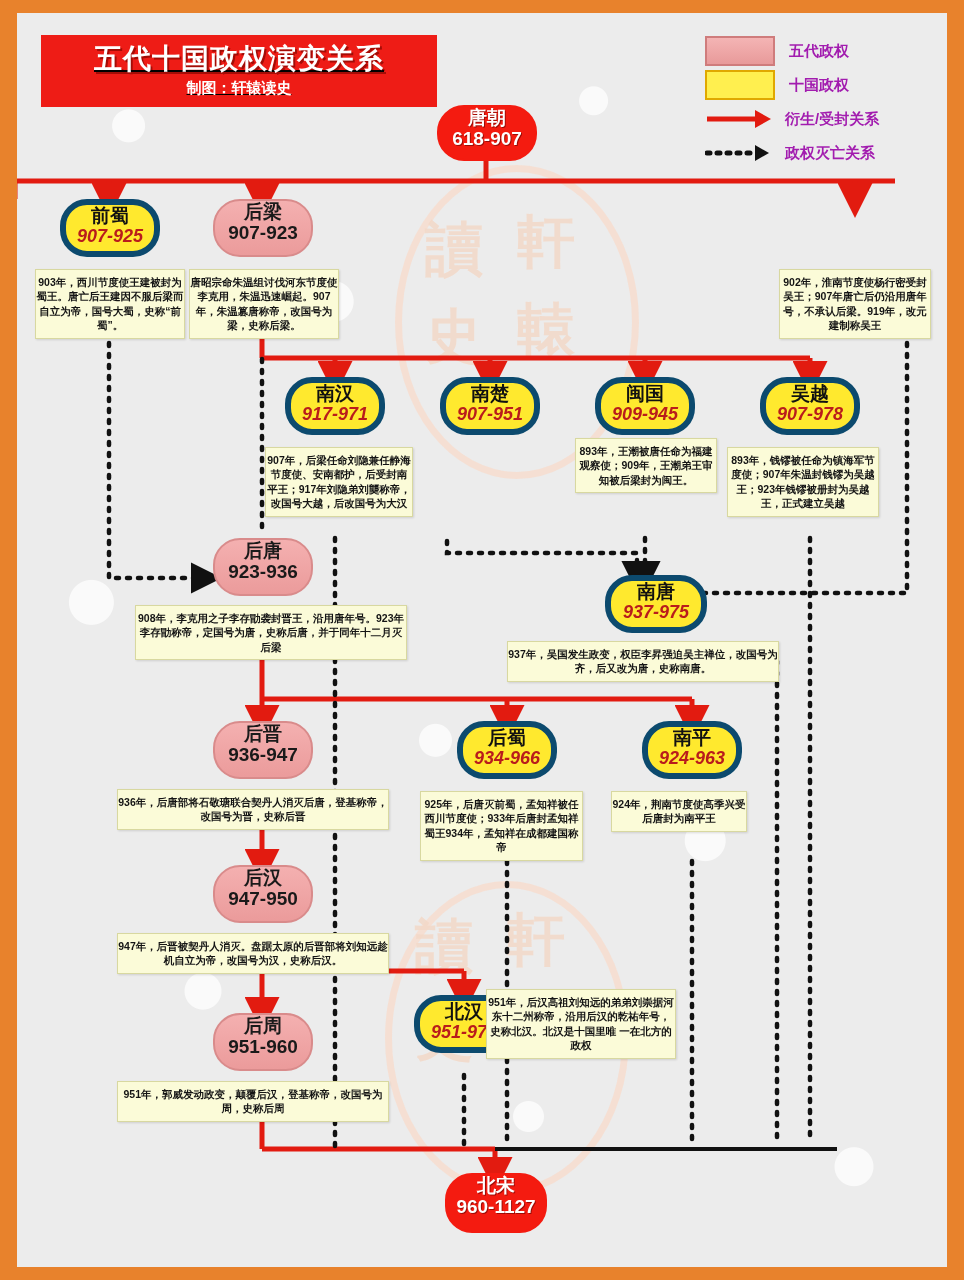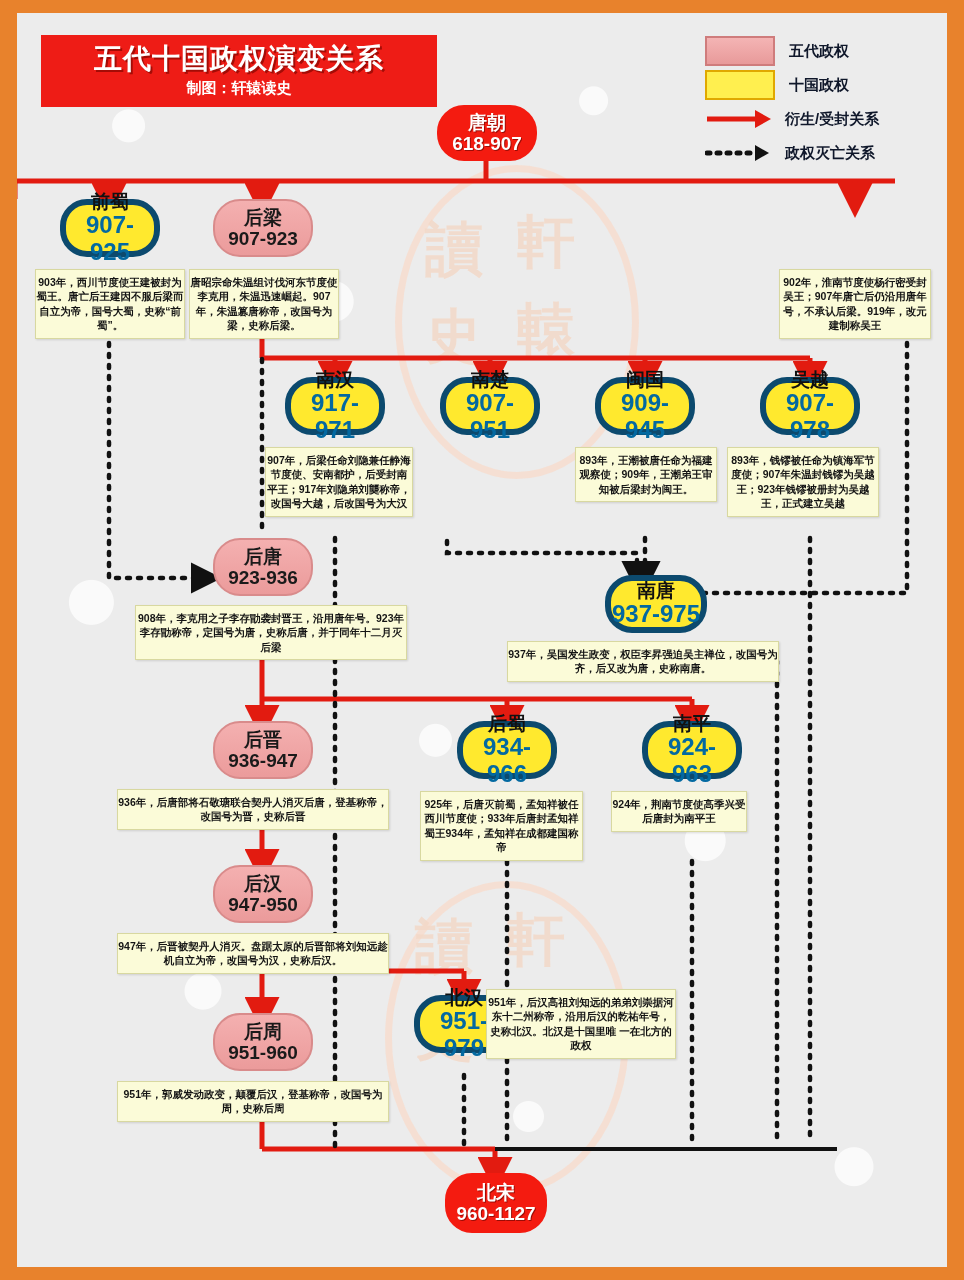--- a/index.html
+++ b/index.html
@@ -45,56 +45,56 @@
     border:7px solid #f6ded0;
     border-radius:50%;
     opacity:.9;
   }
   svg.links{position:absolute;left:0;top:0;width:930px;height:1254px;pointer-events:none;}
 
   
   #title-banner{
     position:absolute;left:24px;top:22px;width:396px;height:72px;
     background:#ee1c16;
-    display:flex;flex-direction:column;align-items:center;justify-content:center;
+    display:flex;flex-direction:column;align-items:center;justify-content:center;text-decoration:underline;
   }
   #title-banner .t1{
     color:#fff;font-size:28px;font-weight:bold;letter-spacing:1px;
     text-shadow:2px 2px 0 #a40c06;line-height:1.05;
   }
   #title-banner .t2{
     color:#fff;font-size:15px;font-weight:bold;margin-top:5px;
   }
 
   
   #legend{position:absolute;left:688px;top:22px;width:222px;}
   .lg-row{display:flex;align-items:center;height:32px;margin-bottom:2px;}
   .lg-swatch{width:66px;height:26px;margin-right:14px;flex:none;}
   .sw-five{background:linear-gradient(#f4b4b4,#e89a9a);border:2px solid #cf7c7c;}
   .sw-ten{background:#ffef4f;border:2px solid #e0a800;}
-  .lg-label{font-size:15px;font-weight:bold;color:#0f172a;}
+  .lg-label{font-size:15px;font-weight:bold;color:#a21caf;}
   .lg-line{width:66px;height:26px;margin-right:14px;flex:none;position:relative;}
 
   
   .node{
     position:absolute;box-sizing:border-box;
-    display:flex;flex-direction:column;align-items:center;justify-content:center;
+    display:flex;flex-direction:column;align-items:center;justify-content:flex-start;
     text-align:center;line-height:1.12;border-radius:27px;
   }
   .node .nm{font-weight:bold;}
   .node .yr{font-weight:bold;}
   .n-tang{background:#f41b10;border:2px solid #f41b10;}
   .n-tang .nm{color:#fff;font-size:19px;text-shadow:1px 1px 0 #9b0c06;}
   .n-tang .yr{color:#fff;font-size:19px;text-shadow:1px 1px 0 #9b0c06;}
   .n-five{background:linear-gradient(#f4b0b0,#eb9b9b);border:2px solid #d98b8b;}
   .n-five .nm{color:#1a1a1a;font-size:19px;}
   .n-five .yr{color:#1a1a1a;font-size:19px;}
   .n-ten{background:#ffe92e;border:6px solid #0c4a6e;}
   .n-ten .nm{color:#111;font-size:19px;}
-  .n-ten .yr{color:#0369a1;font-size:24px;}
+  .n-ten .yr{color:#b91c1c;font-size:18px;font-style:italic;}
 
   
   .desc{
     position:absolute;box-sizing:border-box;
     background:#fbfbd8;border:1px solid #d8d8a0;
     color:#141414;font-size:10.5px;line-height:1.38;
     padding:5px 0;text-align:center;font-weight:bold;
     box-shadow:1px 1px 2px rgba(0,0,0,.12);
   }
 </style>
@@ -247,21 +247,21 @@
 
   <div class="node n-ten" style="left:423px;top:364px;width:100px;height:58px;">
     <div class="nm">南楚</div>
     <div class="yr">907-951</div>
   </div>
 
   <div class="node n-ten" style="left:578px;top:364px;width:100px;height:58px;">
     <div class="nm">闽国</div>
     <div class="yr">909-945</div>
   </div>
-  <div class="desc" style="left:558px;top:434px;width:142px;">893年，王潮被唐任命为福建观察使；909年，王潮弟王审知被后梁封为闽王。</div>
+  <div class="desc" style="left:558px;top:425px;width:142px;">893年，王潮被唐任命为福建观察使；909年，王潮弟王审知被后梁封为闽王。</div>
 
   <div class="node n-ten" style="left:743px;top:364px;width:100px;height:58px;">
     <div class="nm">吴越</div>
     <div class="yr">907-978</div>
   </div>
   <div class="desc" style="left:710px;top:434px;width:152px;">893年，钱镠被任命为镇海军节度使；907年朱温封钱镠为吴越王；923年钱镠被册封为吴越王，正式建立吴越</div>
 
   <div class="node n-five" style="left:196px;top:525px;width:100px;height:58px;">
     <div class="nm">后唐</div>
     <div class="yr">923-936</div>

